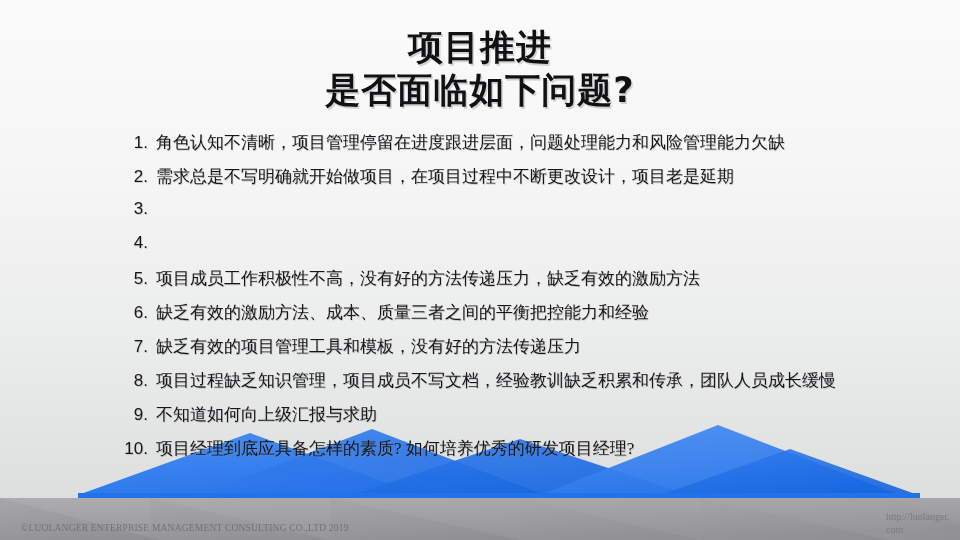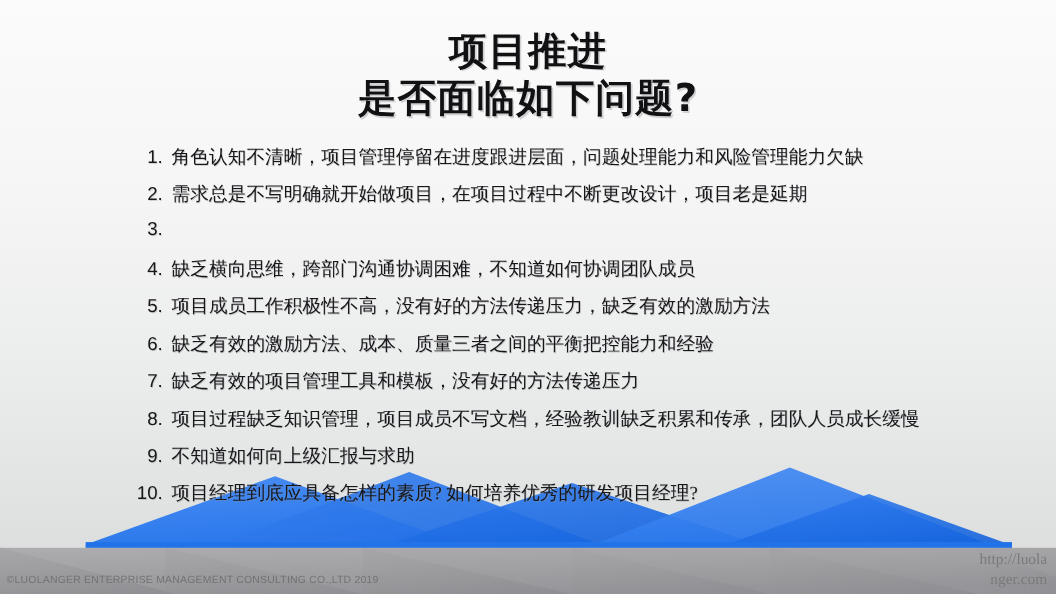--- a/index.html
+++ b/index.html
@@ -76,37 +76,37 @@
     font-family: Liberation Serif, serif;
     font-size: 17px;
     color: #17171a;
     white-space: nowrap;
     text-shadow: 0.7px 0.7px 0 rgba(140,140,145,0.35);
   }
 
   
   #footer-copyright {
     position: absolute;
-    left: 6px;
+    left: 21px;
     bottom: 7px;
-    font-family: Liberation Sans, sans-serif;
+    font-family: Liberation Serif, serif;
     font-size: 9.5px;
     letter-spacing: 0.2px;
     color: #6b6b6e;
     opacity: 0.85;
     white-space: nowrap;
   }
   #footer-url {
     position: absolute;
     right: 8px;
     bottom: 4px;
     width: 66px;
-    text-align: right;
+    text-align: left;
     font-family: "Liberation Serif", "DejaVu Serif", serif;
-    font-size: 14px;
+    font-size: 10px;
     line-height: 1.25;
     color: #7a7a7d;
     word-break: break-all;
   }
 </style>
 </head>
 <body>
 
 <div id="slide">
 
@@ -171,21 +171,20 @@
       <span class="row-num">2.</span>
       <span class="row-text">需求总是不写明确就开始做项目，在项目过程中不断更改设计，项目老是延期</span>
     </div>
 
     <div class="list-row">
       <span class="row-num">3.</span>
     </div>
 
     <div class="list-row">
       <span class="row-num">4.</span>
-      <span class="row-text">缺乏横向思维，跨部门沟通协调困难，不知道如何协调团队成员</span>
     </div>
 
     <div class="list-row">
       <span class="row-num">5.</span>
       <span class="row-text">项目成员工作积极性不高，没有好的方法传递压力，缺乏有效的激励方法</span>
     </div>
 
     <div class="list-row">
       <span class="row-num">6.</span>
       <span class="row-text">缺乏有效的激励方法、成本、质量三者之间的平衡把控能力和经验</span>

